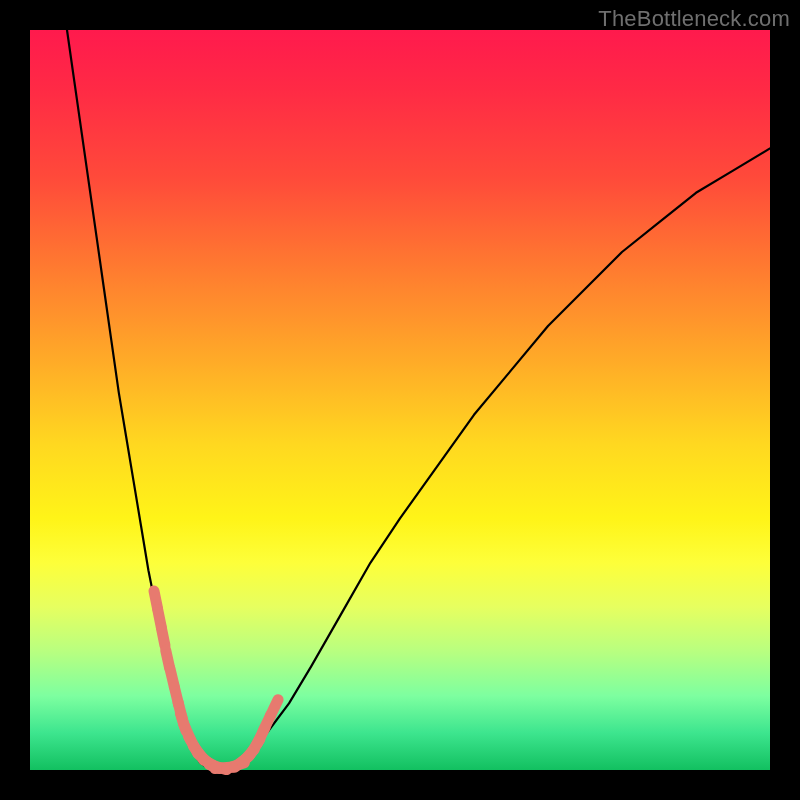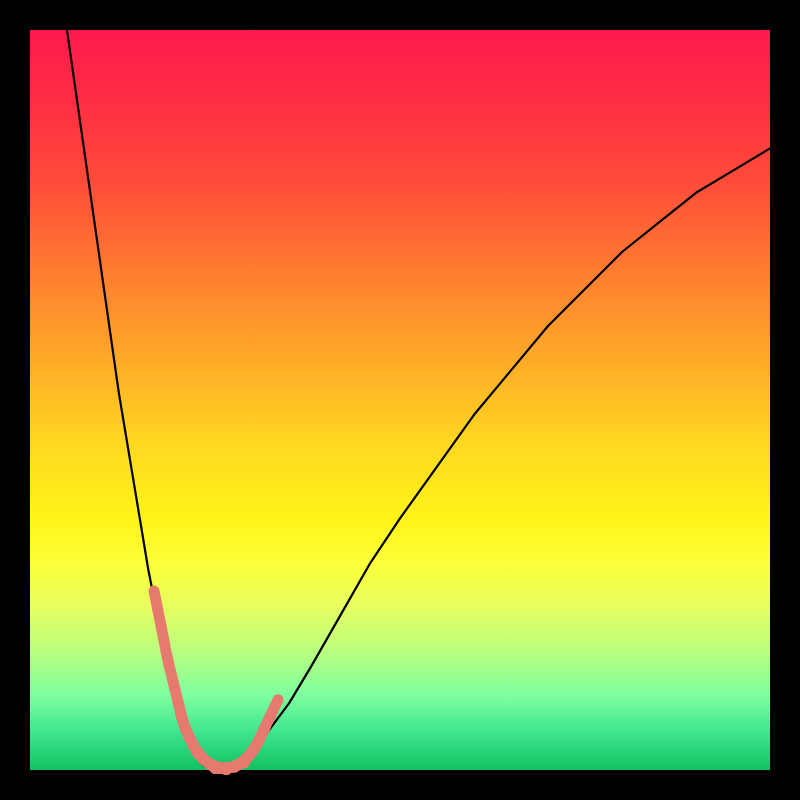--- a/index.html
+++ b/index.html
@@ -59,20 +59,21 @@
     left: 0;
     width: 740px;
     height: 740px;
     overflow: visible;
   }
 </style>
 </head>
 <body>
 
 <div class="frame">
+  <div class="watermark">TheBottleneck.com</div>
 
   <div class="plot-area">
     <svg class="curve" viewBox="0 0 740 740">
       <g id="curve-group">
           <path d="M37.0 0.0 L44.4 51.8 L51.8 103.6 L59.2 155.4 L66.6 207.2 L74.0 259.0 L81.4 310.8 L88.8 362.6 L96.2 407.0 L103.6 451.4 L111.0 495.8 L118.4 540.2 L125.8 577.2 L133.2 614.2 L140.6 651.2 L148.0 680.8 L155.4 703.0 L162.8 721.5 L170.2 732.6 L177.6 737.8 L185.0 739.3 L192.4 737.8 L207.2 732.6 L222.0 721.5 L236.8 703.0 L259.0 673.4 L281.2 636.4 L310.8 584.6 L340.4 532.8 L370.0 488.4 L407.0 436.6 L444.0 384.8 L481.0 340.4 L518.0 296.0 L555.0 259.0 L592.0 222.0 L629.0 192.4 L666.0 162.8 L703.0 140.6 L740.0 118.4 " fill="none" stroke="#000000" stroke-width="2.2" stroke-linecap="round" stroke-linejoin="round"></path>
         </g>
       <g id="dash-group">
           <line x1="124.0" y1="561.0" x2="127.6" y2="578.6" stroke="#e77a6f" stroke-width="11" stroke-linecap="round"></line>
           <line x1="127.7" y1="579.5" x2="131.3" y2="597.1" stroke="#e77a6f" stroke-width="11" stroke-linecap="round"></line>
           <line x1="131.4" y1="598.0" x2="135.0" y2="615.6" stroke="#e77a6f" stroke-width="11" stroke-linecap="round"></line>

